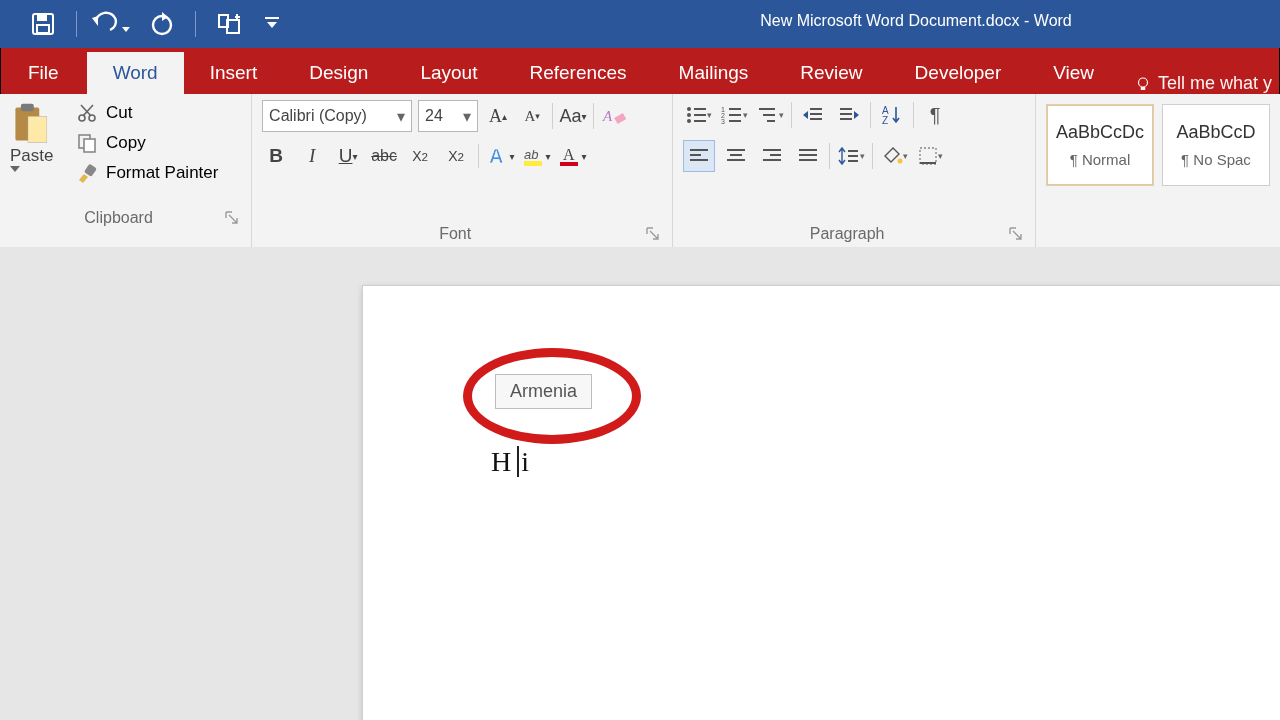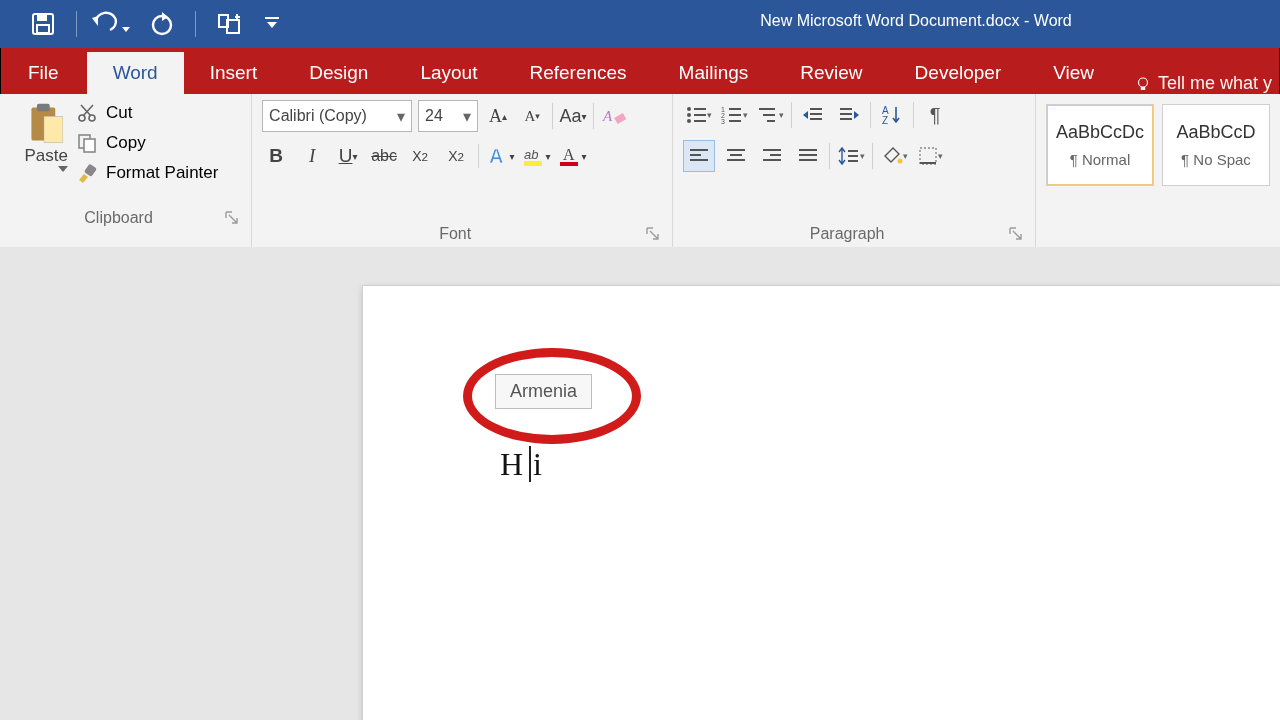--- a/index.html
+++ b/index.html
@@ -25,21 +25,21 @@
   .bulb{width:18px;height:18px;}
 
   
   .ribbon{height:153px;background:#f3f3f3;border-bottom:1px solid #d0d0d0;display:flex;position:relative;}
   .rgroup{border-right:1px solid #d8d8d8;padding:6px 10px 4px 10px;display:flex;flex-direction:column;justify-content:space-between;}
   .glabel{display:flex;justify-content:space-between;align-items:center;font-size:16px;color:#6a6a6a;padding:0 2px 0px;}
   .glabel .dlg{width:14px;height:14px;opacity:.7;}
 
   
   .clip-row{display:flex;gap:8px;}
-  .paste{width:58px;display:flex;flex-direction:column;align-items:flex-end;color:#444;font-size:17px;}
+  .paste{width:58px;display:flex;flex-direction:column;align-items:flex-start;color:#444;font-size:17px;}
   .paste-icon{width:42px;height:44px;margin-top:2px;}
   .clip-col{display:flex;flex-direction:column;gap:8px;padding-top:2px;}
   .clip-item{display:flex;align-items:center;gap:8px;color:#000000;font-size:17px;}
   .mini-ico{width:22px;height:22px;display:flex;align-items:center;justify-content:center;}
 
   
   .font-top{display:flex;align-items:center;gap:6px;}
   .combo{height:30px;border:1px solid #b7b7b7;background:#fff;display:flex;align-items:center;padding:0 6px;color:#444;font-size:16px;}
   .combo .dd{margin-left:8px;color:#666;}
   .sizebox{width:46px;justify-content:space-between;}
@@ -59,21 +59,21 @@
   
   .styles{display:flex;gap:8px;align-items:flex-start;padding-top:4px;}
   .style-card{width:106px;height:80px;border:1px solid #cfcfcf;background:#fff;display:flex;flex-direction:column;align-items:center;justify-content:center;color:#555;}
   .style-card.sel{border:1px solid #d0d0d0; box-shadow: inset 0 0 0 1px #f3c77a;}
   .style-sample{font-size:18px;color:#333;}
   .style-name{font-size:15px;margin-top:8px;color:#666;}
 
   
   .workspace{position:absolute;left:0;right:0;top:247px;bottom:0;background:#e6e6e6;}
   .page{position:absolute;left:362px;top:38px;width:918px;height:440px;background:#fff;border:1px solid #cfcfcf;box-shadow:0 2px 6px rgba(0,0,0,.15);} 
-  .typed{position:absolute;left:128px;top:160px;font-family:"Times New Roman",serif;font-size:32px;color:#111;margin-left:9px;}
+  .typed{position:absolute;left:128px;top:160px;font-family:"Times New Roman",serif;font-size:28px;color:#111;}
   .typed .cursor{border-left:2px solid #222;margin:0 2px 0 6px;}
   .tooltip{position:absolute;left:132px;top:88px;border:1px solid #bdbdbd;background:#f7f7f7;padding:6px 14px;font-size:18px;color:#555;}
   .ring{position:absolute;left:100px;top:62px;width:160px;height:78px;border:9px solid #d11a1a;border-radius:50%;}
 
   
   svg{overflow:visible;}
 
   
   .app{outline:2px solid #000;outline-offset:-1px;}
 </style>

